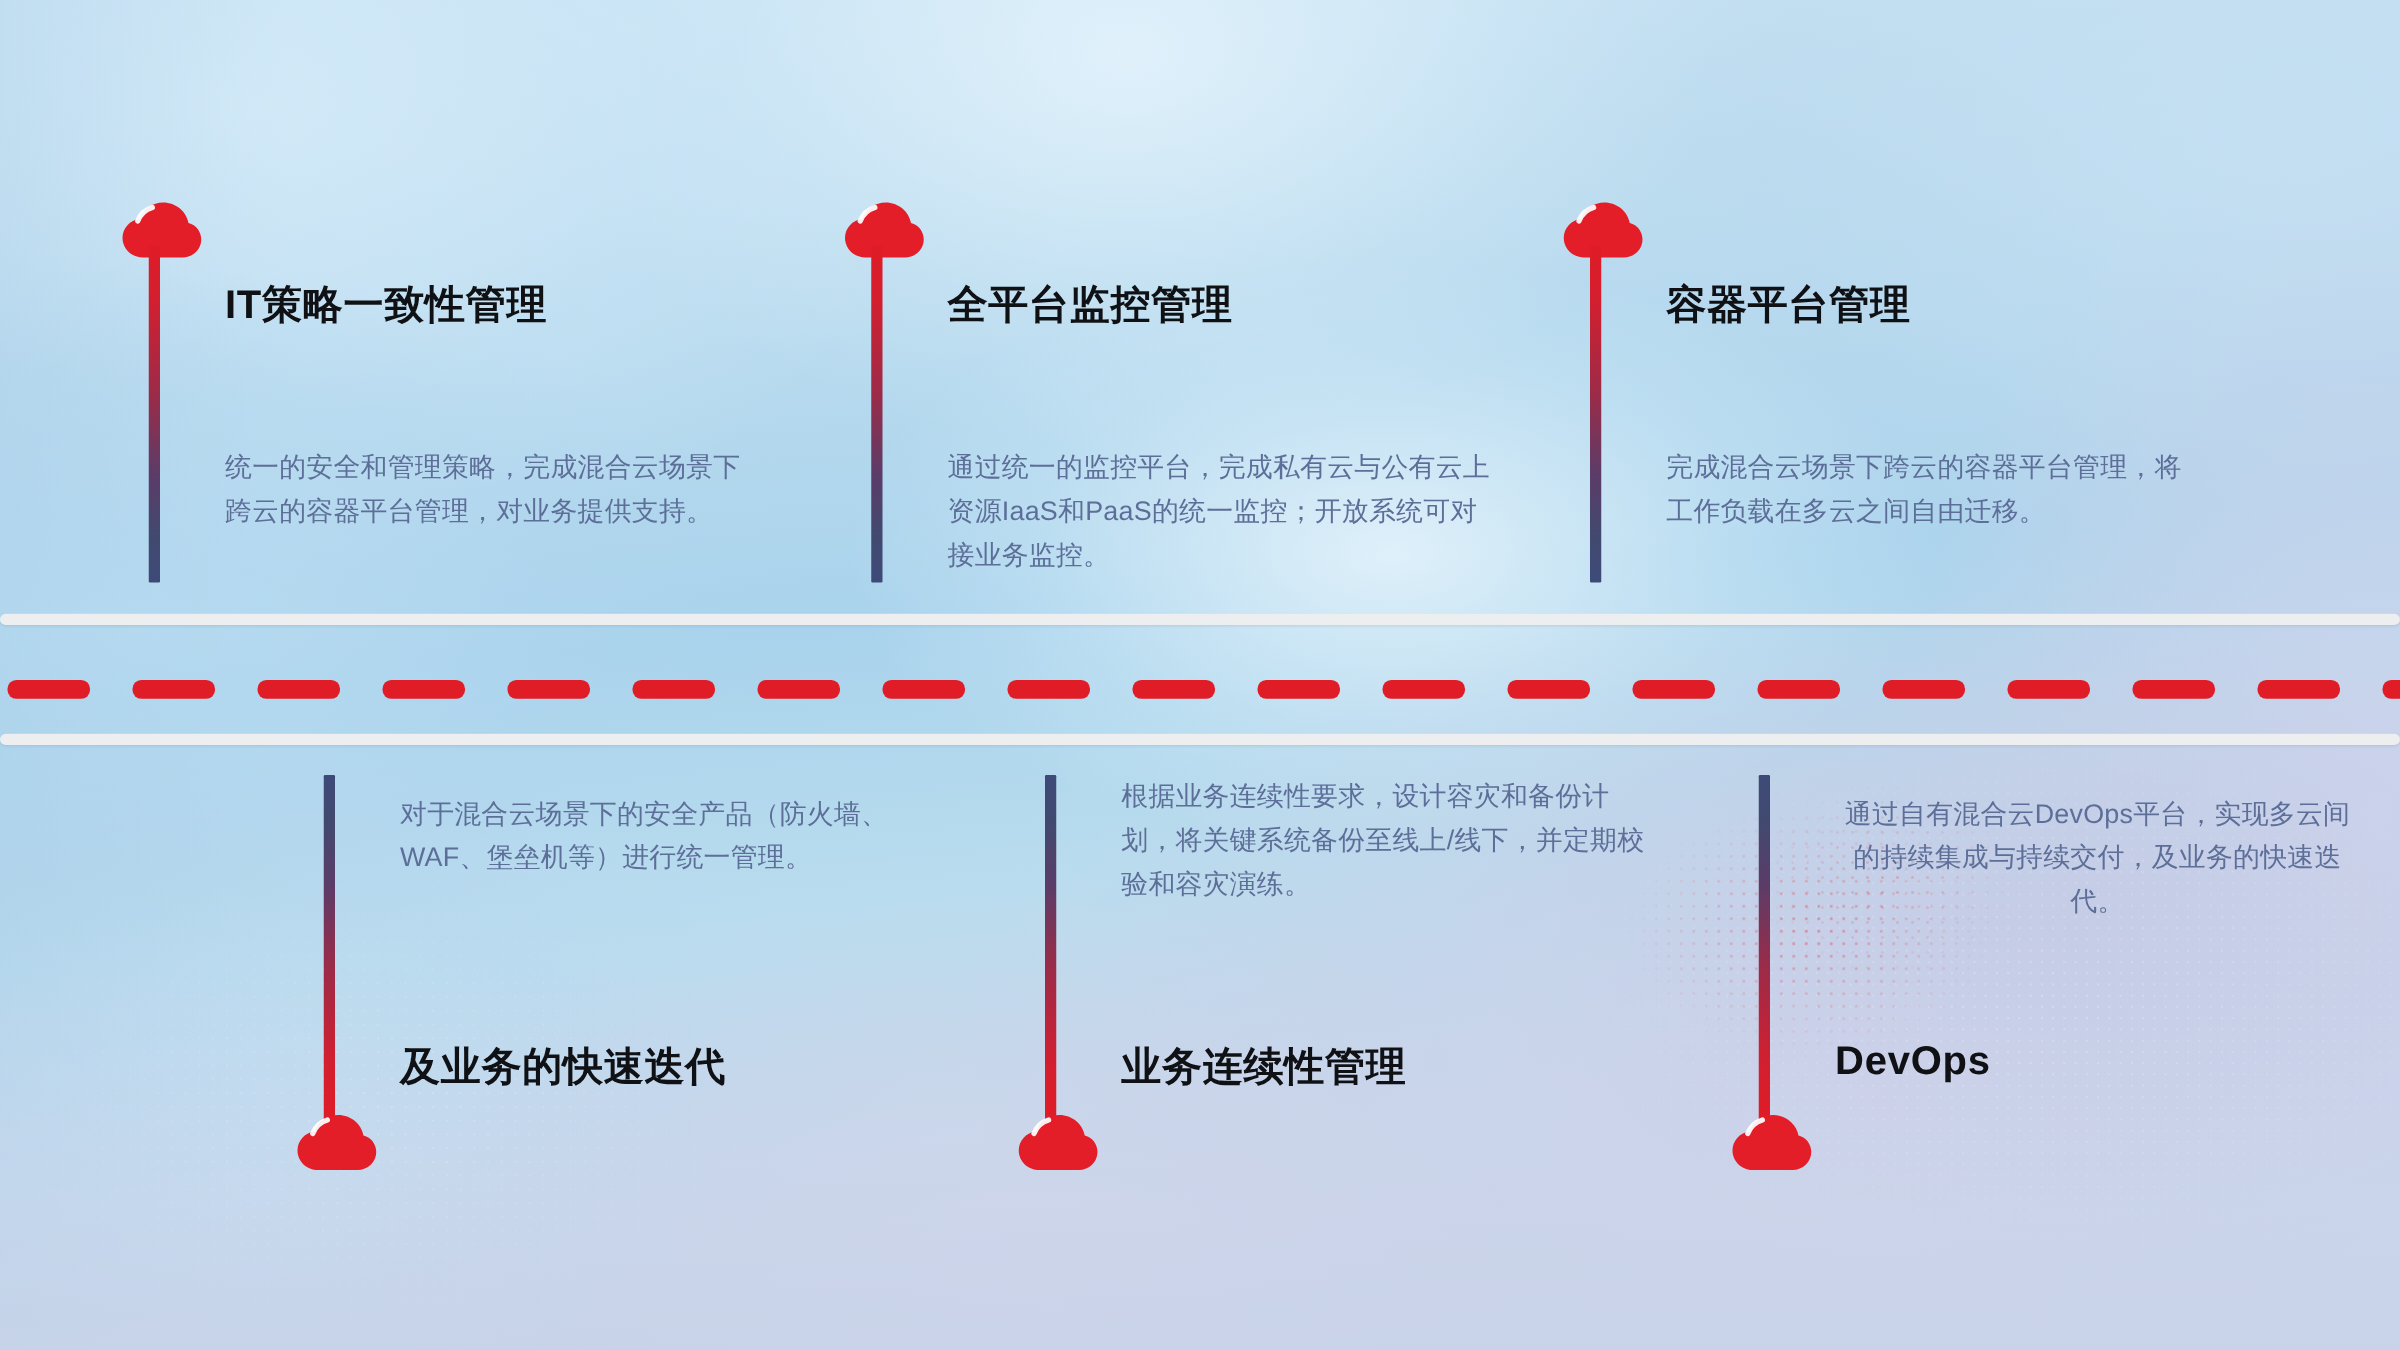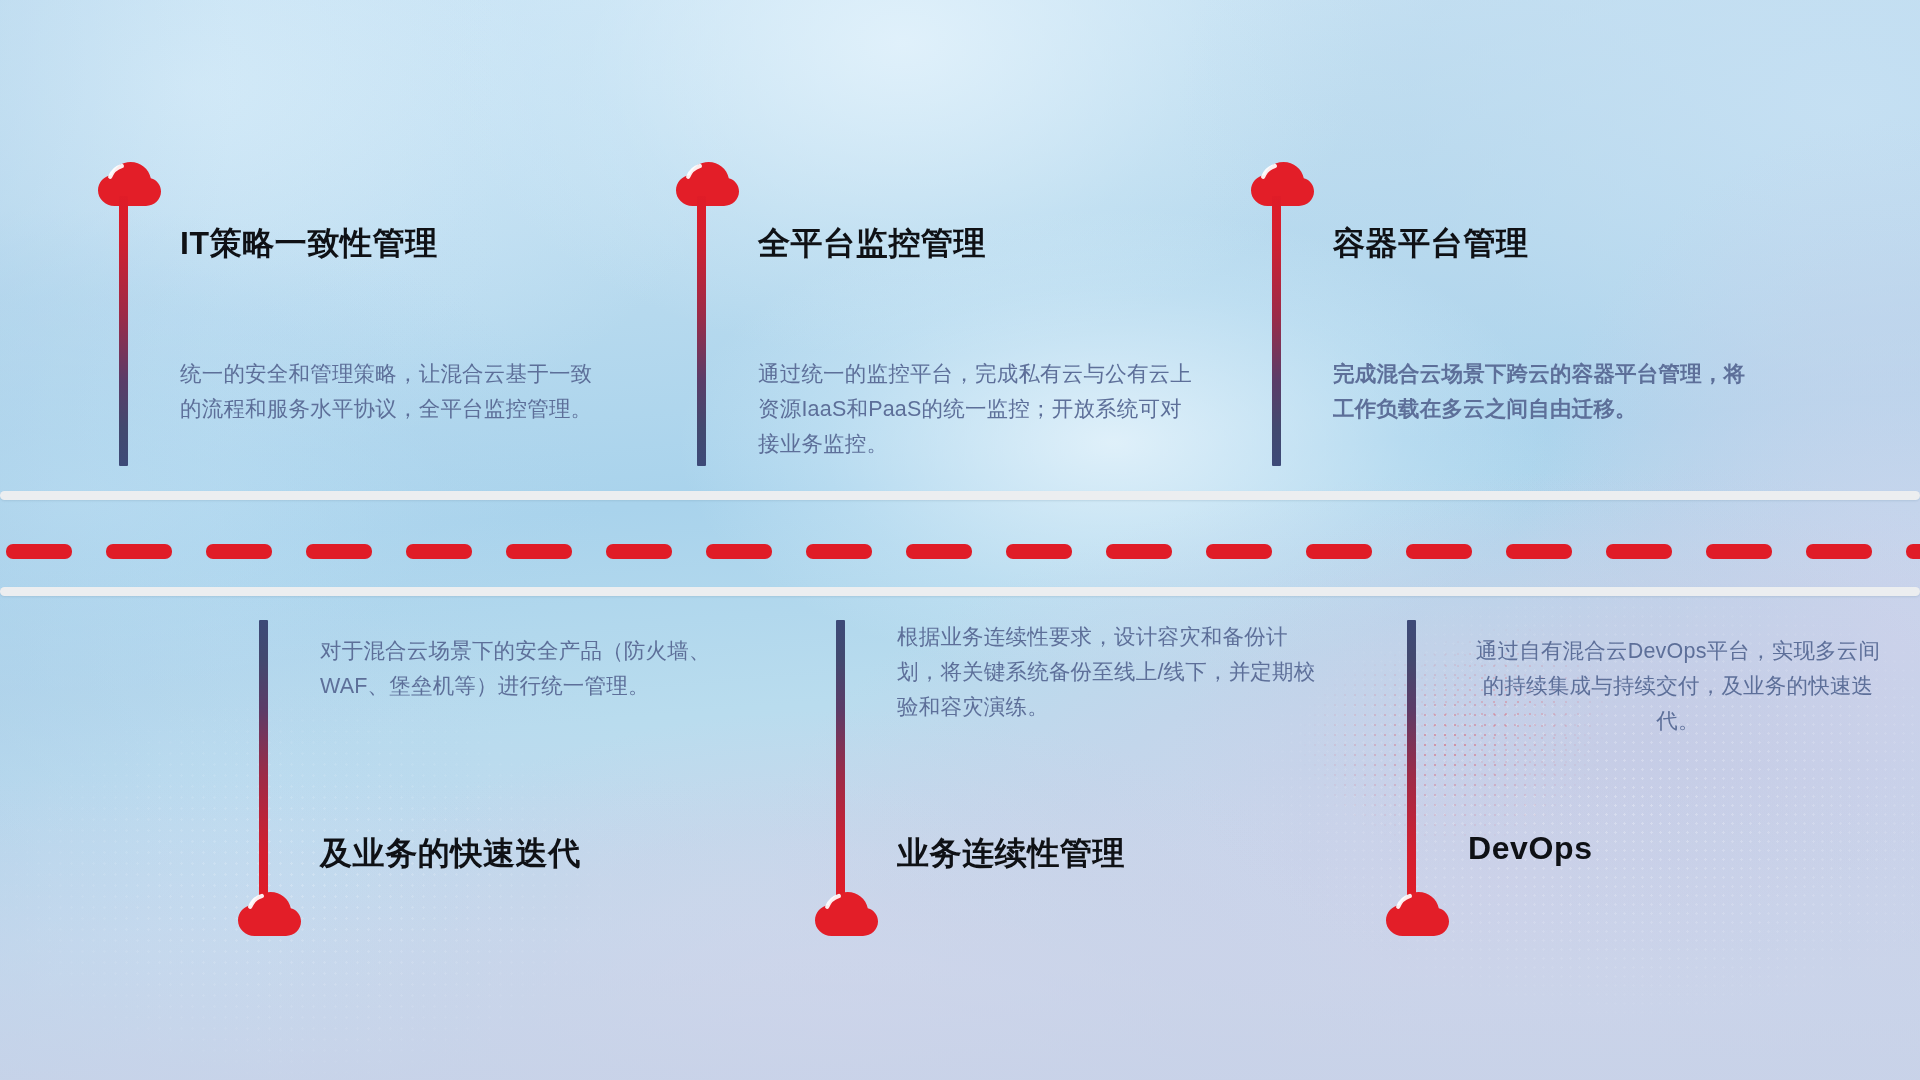--- a/index.html
+++ b/index.html
@@ -213,41 +213,41 @@
     </div>
   <div class="road-line bottom"></div>
 
   <div class="marker">
     <svg class="cloud-icon" style="left:96px; top:160px;" viewBox="0 0 66 48">
       <path d="M18.5 46C9.4 46 2 39 2 30.3c0-7.9 6-14.4 13.9-15.4C18.6 7.2 26 2 34.6 2c10 0 18.4 7 20.2 16.3C61 19.9 65 25.3 65 31.6 65 39.5 58.3 46 50 46H18.5z" fill="#e31e28"></path>
         <path d="M14.2 16.8c2-5.2 6.3-9.2 11.7-10.8" stroke="#ffffff" stroke-width="4.2" stroke-linecap="round" fill="none" opacity="0.92"></path>
     </svg>
     <div class="stem down" style="left:119px; top:196px; height:270px;"></div>
     <div class="item-title" style="left:180px; top:222px;">IT策略一致性管理</div>
-    <div class="item-body" style="left:180px; top:357px; width:430px;">统一的安全和管理策略，让混合云基于一致的流程和服务水平协议，全平台监控管理。</div>
+    <div class="item-body" style="left:180px; top:357px; width:430px;">统一的安全和管理策略，完成混合云场景下跨云的容器平台管理，对业务提供支持。</div>
   </div>
 
   <div class="marker">
     <svg class="cloud-icon" style="left:674px; top:160px;" viewBox="0 0 66 48">
       <path d="M18.5 46C9.4 46 2 39 2 30.3c0-7.9 6-14.4 13.9-15.4C18.6 7.2 26 2 34.6 2c10 0 18.4 7 20.2 16.3C61 19.9 65 25.3 65 31.6 65 39.5 58.3 46 50 46H18.5z" fill="#e31e28"></path>
         <path d="M14.2 16.8c2-5.2 6.3-9.2 11.7-10.8" stroke="#ffffff" stroke-width="4.2" stroke-linecap="round" fill="none" opacity="0.92"></path>
     </svg>
     <div class="stem down" style="left:697px; top:196px; height:270px;"></div>
     <div class="item-title" style="left:758px; top:222px;">全平台监控管理</div>
     <div class="item-body" style="left:758px; top:357px; width:435px;">通过统一的监控平台，完成私有云与公有云上资源IaaS和PaaS的统一监控；开放系统可对接业务监控。</div>
   </div>
 
   <div class="marker">
     <svg class="cloud-icon" style="left:1249px; top:160px;" viewBox="0 0 66 48">
       <path d="M18.5 46C9.4 46 2 39 2 30.3c0-7.9 6-14.4 13.9-15.4C18.6 7.2 26 2 34.6 2c10 0 18.4 7 20.2 16.3C61 19.9 65 25.3 65 31.6 65 39.5 58.3 46 50 46H18.5z" fill="#e31e28"></path>
         <path d="M14.2 16.8c2-5.2 6.3-9.2 11.7-10.8" stroke="#ffffff" stroke-width="4.2" stroke-linecap="round" fill="none" opacity="0.92"></path>
     </svg>
     <div class="stem down" style="left:1272px; top:196px; height:270px;"></div>
     <div class="item-title" style="left:1333px; top:222px;">容器平台管理</div>
-    <div class="item-body" style="left:1333px; top:357px; width:430px;font-weight:bold;">完成混合云场景下跨云的容器平台管理，将工作负载在多云之间自由迁移。</div>
+    <div class="item-body" style="left:1333px; top:357px; width:430px;">完成混合云场景下跨云的容器平台管理，将工作负载在多云之间自由迁移。</div>
   </div>
 
   <div class="marker">
     <div class="stem up" style="left:259px; top:620px; height:276px;"></div>
     <svg class="cloud-icon" style="left:236px; top:890px;" viewBox="0 0 66 48">
       <path d="M18.5 46C9.4 46 2 39 2 30.3c0-7.9 6-14.4 13.9-15.4C18.6 7.2 26 2 34.6 2c10 0 18.4 7 20.2 16.3C61 19.9 65 25.3 65 31.6 65 39.5 58.3 46 50 46H18.5z" fill="#e31e28"></path>
         <path d="M14.2 16.8c2-5.2 6.3-9.2 11.7-10.8" stroke="#ffffff" stroke-width="4.2" stroke-linecap="round" fill="none" opacity="0.92"></path>
     </svg>
     <div class="item-body" style="left:320px; top:634px; width:420px;">对于混合云场景下的安全产品（防火墙、WAF、堡垒机等）进行统一管理。</div>
     <div class="item-title" style="left:320px; top:832px;">及业务的快速迭代</div>

